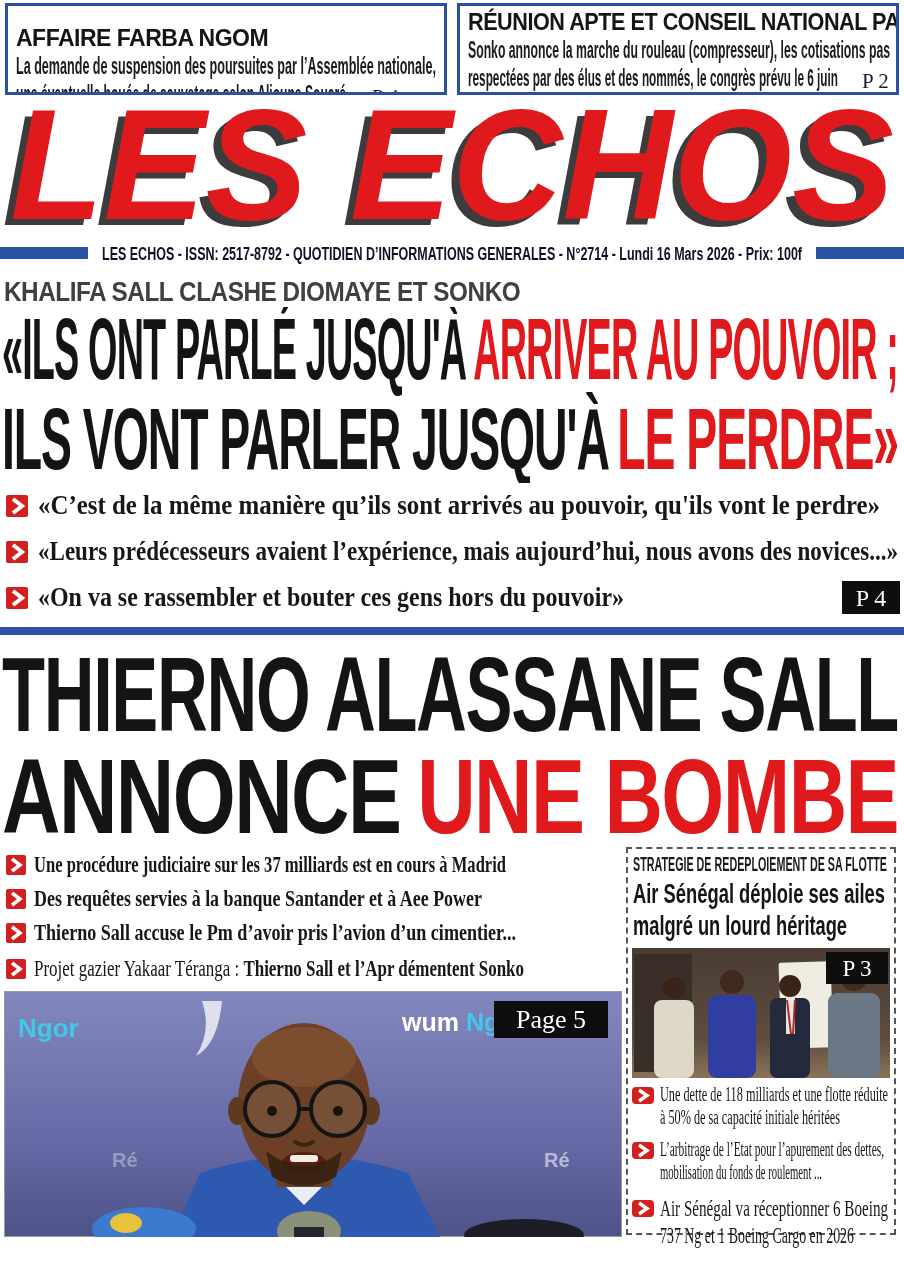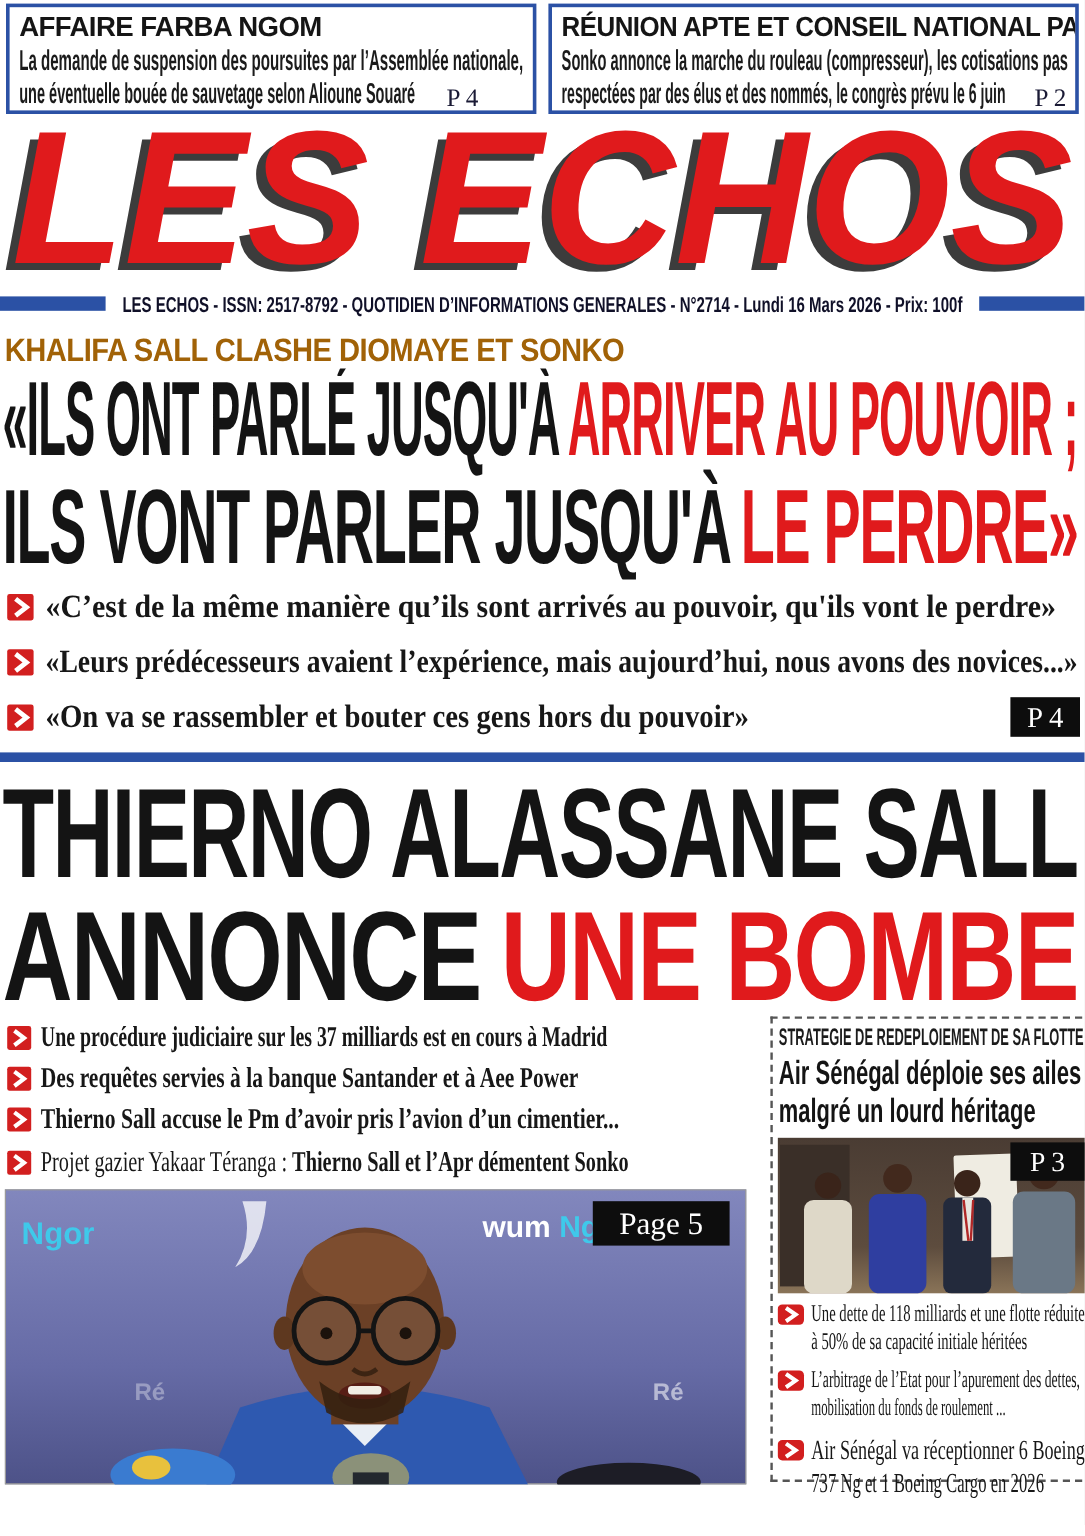--- a/index.html
+++ b/index.html
@@ -5,36 +5,36 @@
   html,body{margin:0;padding:0;background:#e8e8e8;}
   .page{
     width:904px;height:1280px;background:#ffffff;overflow:hidden;
     position:relative;margin:0 auto;
     font-family:"Liberation Sans",sans-serif;color:#151515;
   }
   
   .top-row{display:flex;gap:10px;margin:3px 5px 0;}
   .top-box{flex:1;border:3px solid #2b51a5;padding:3px 8px 2px;height:92px;box-sizing:border-box;overflow:hidden;background:#fff;}
   .box-kicker{font-weight:bold;font-size:23px;letter-spacing:-.5px;white-space:nowrap;display:inline-block;transform-origin:0 50%;}
-  .k-left{transform:scaleX(1);}
+  .k-left{transform:scaleX(1);margin-top:16px;}
   .k-right{transform:scaleX(.94);}
   svg{display:block;}
   svg text{font-family:"Liberation Sans",sans-serif;}
   .serif, svg text.serif{font-family:"Liberation Serif",serif;}
   
   .masthead{margin:2px 0 0;}
   
-  .kicker{font-weight:bold;font-size:27px;letter-spacing:-.5px;color:#a16207;margin:10px 4px 0;line-height:30px;text-decoration:underline;}
+  .kicker{font-weight:bold;font-size:27px;letter-spacing:-.5px;color:#404040;margin:10px 4px 0;line-height:30px;text-decoration:underline;}
   .kicker span{display:inline-block;transform-origin:0 50%;white-space:nowrap;}
   .kicker1 span{transform:scaleX(.9);}
   .kicker2 span{transform:scaleX(.92);font-size:29px;}
   
   .blue-divider{height:8px;background:#2b51a5;margin:6px 0 10px;}
   
-  .bottom{display:flex;margin:4px 4px 16px;gap:20px;}
+  .bottom{display:flex;margin:4px 4px 16px;gap:4px;}
   .bottom-left{width:618px;}
   .sidebar{width:270px;border:2px dashed #555;padding:4px 4px;box-sizing:border-box;height:388px;}
 </style>
 </head>
 <body>
 
 <div class="page">
 
   <div class="top-row">
     <div class="top-box">

